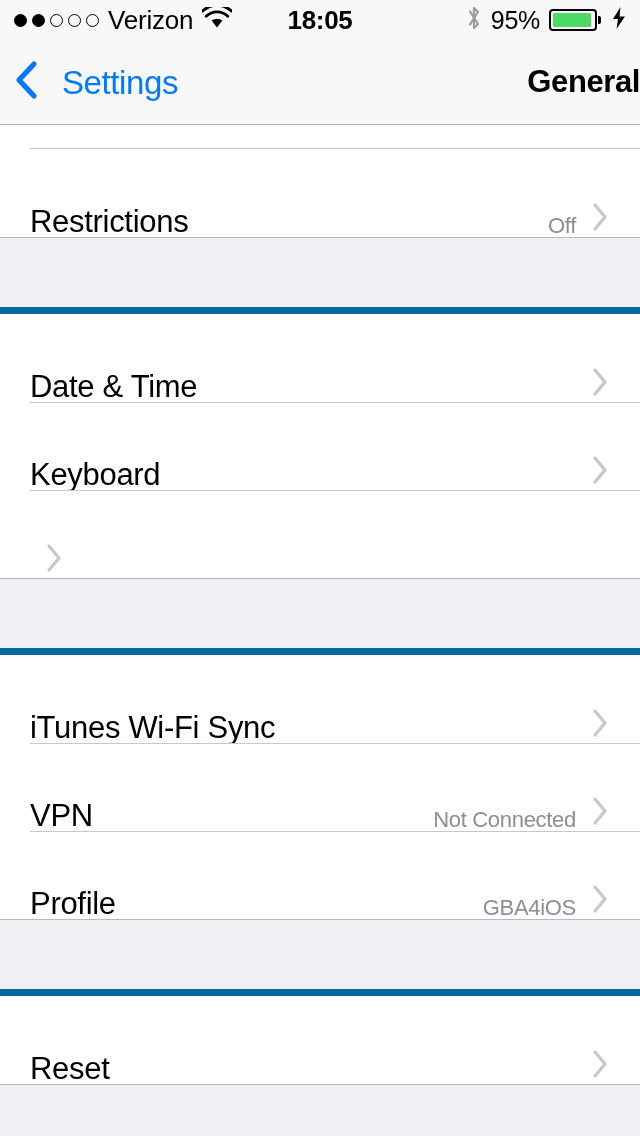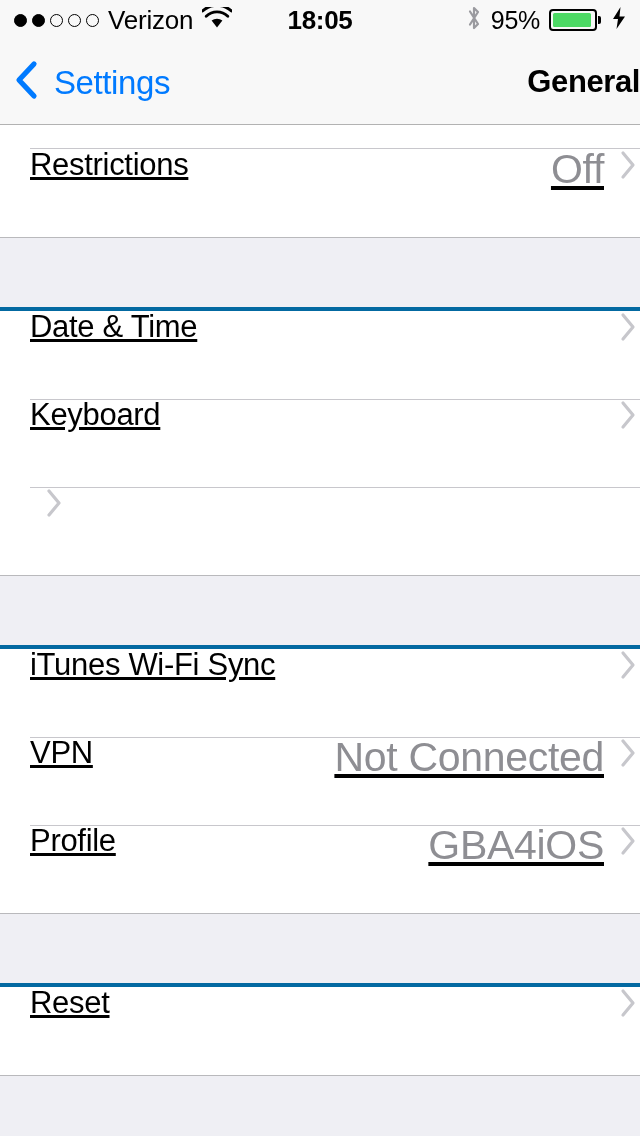--- a/index.html
+++ b/index.html
@@ -112,21 +112,21 @@
     border-bottom: 1px solid #B2B2B2;
     box-sizing: border-box;
     position: relative;
     display: flex;
     align-items: center;
   }
   .nav-back {
     display: flex;
     align-items: center;
     padding-left: 14px;
-    gap: 16px;
+    gap: 24px;
     cursor: pointer;
     position: relative;
     z-index: 2;
   }
   .back-chevron { display: block; }
   .nav-back-label {
     color: #007AFF;
     font-size: 33px;
     letter-spacing: -0.4px;
     line-height: 1;
@@ -143,60 +143,59 @@
   }
 
   
   .table-view {
     background: #EFEFF4;
     height: 1011px;
     overflow: hidden;
   }
   .group {
     background: #FFFFFF;
-    border-top: 4px solid #0369a1;
+    border-top: 7px solid #0369a1;
     border-bottom: 1px solid #B9B9BC;
   }
   .group.partial-top { border-top: none; }
   .gap { background: #EFEFF4; }
   .gap-1 { height: 69px; }
   .gap-2 { height: 69px; }
   .gap-3 { height: 69px; }
   .gap-4 { height: 62px; }
 
   .row {
     height: 88px;
     display: flex;
-    align-items: flex-start;
-    padding: 0 2px 0 30px;
+    align-items: flex-end;
+    padding: 0 30px 0 30px;
     box-sizing: border-box;
     position: relative;
     cursor: pointer;
     background: #FFFFFF;
-    text-decoration: underline;
   }
   .row + .row::before {
     content: "";
     position: absolute;
     left: 30px;
     right: 0;
     top: 0;
     height: 1px;
     background: #C8C7CC;
   }
   .row-title {
     font-size: 31px;
     color: #000;
     letter-spacing: -0.3px;
     line-height: 1;
     flex: 1;
     white-space: nowrap;
   }
   .row-value {
-    font-size: 41px;
+    font-size: 22px;
     color: #8E8E93;
     letter-spacing: -0.3px;
     line-height: 1;
     margin-right: 14px;
     white-space: nowrap;
   }
   .row-chevron {
     flex: 0 0 auto;
     display: block;
   }

